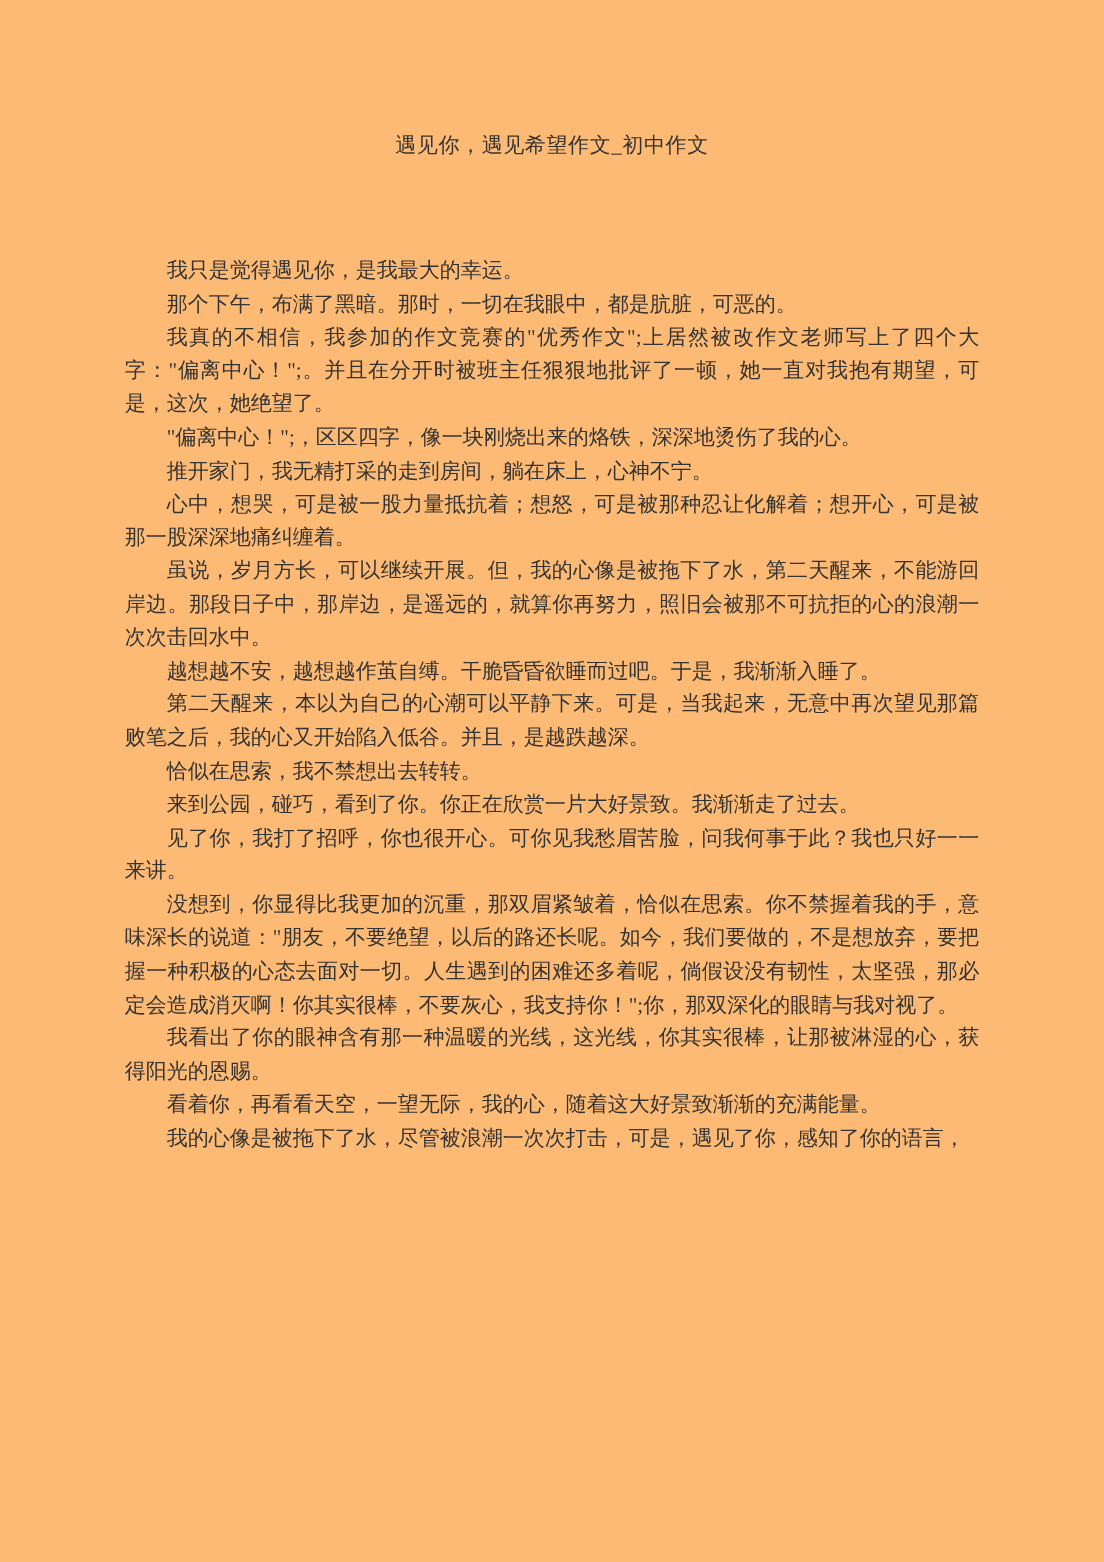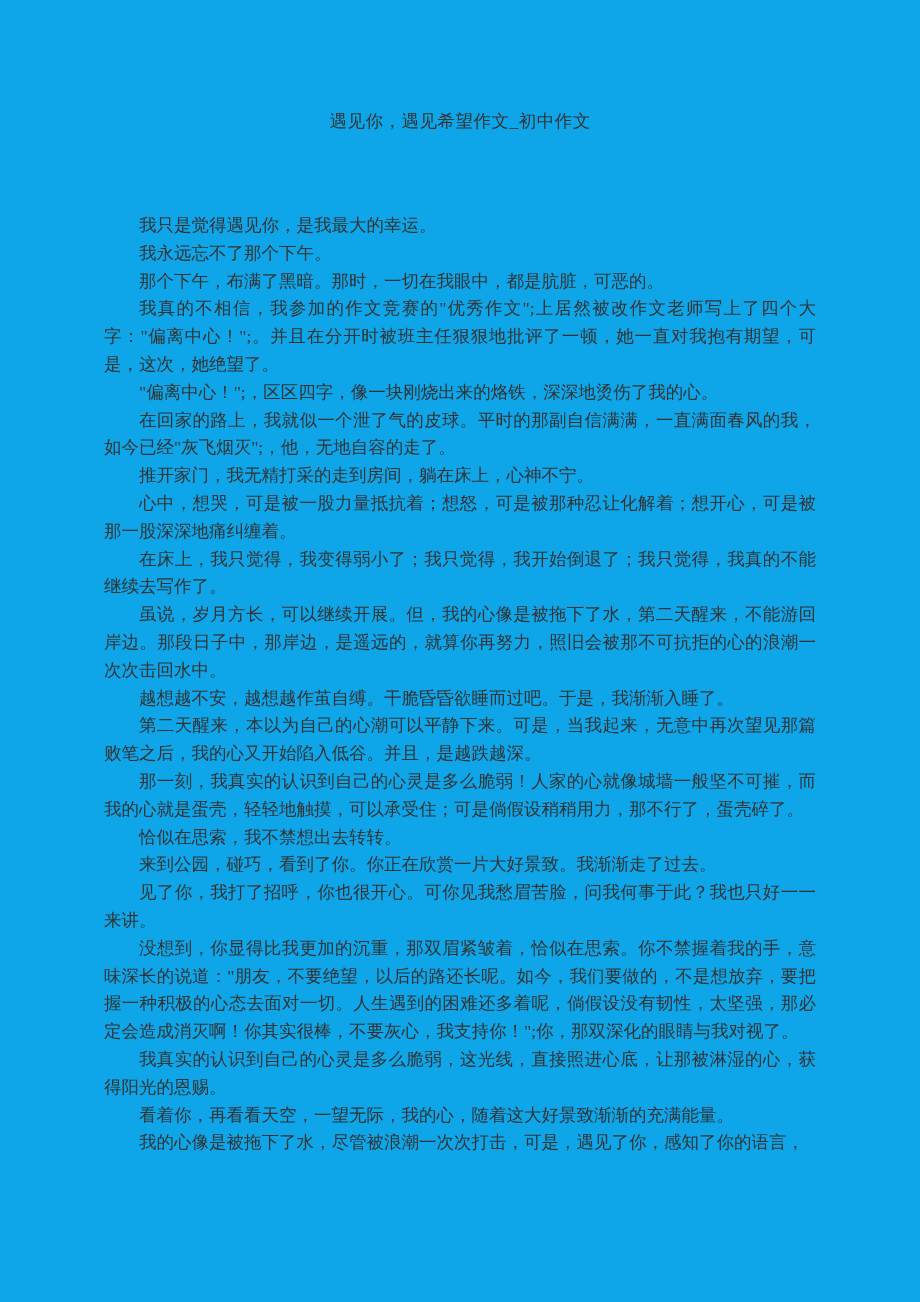--- a/index.html
+++ b/index.html
@@ -5,21 +5,21 @@
   html, body {
     margin: 0;
     padding: 0;
     background: #ffffff;
   }
   .page {
     position: relative;
     width: 920px;
     height: 1302px;
     margin: 0;
-    background: #0ea5e9;
+    background: #fdba74;
     overflow: hidden;
     font-family: "Liberation Serif", "DejaVu Serif", serif;
     color: #333333;
   }
   .doc-title {
     margin: 0;
     padding-top: 110px;
     font-size: 17.5px;
     font-weight: normal;
     line-height: 22px;
@@ -43,33 +43,29 @@
     word-break: break-all;
   }
 </style>
 </head>
 <body>
 
 <div class="page">
   <h1 class="doc-title">遇见你，遇见希望作文_初中作文</h1>
   <div class="essay-content" id="essay-content">
       <p>我只是觉得遇见你，是我最大的幸运。</p>
-      <p>我永远忘不了那个下午。</p>
       <p>那个下午，布满了黑暗。那时，一切在我眼中，都是肮脏，可恶的。</p>
       <p>我真的不相信，我参加的作文竞赛的"优秀作文";上居然被改作文老师写上了四个大字："偏离中心！";。并且在分开时被班主任狠狠地批评了一顿，她一直对我抱有期望，可是，这次，她绝望了。</p>
       <p>"偏离中心！";，区区四字，像一块刚烧出来的烙铁，深深地烫伤了我的心。</p>
-      <p>在回家的路上，我就似一个泄了气的皮球。平时的那副自信满满，一直满面春风的我，如今已经"灰飞烟灭";，他，无地自容的走了。</p>
       <p>推开家门，我无精打采的走到房间，躺在床上，心神不宁。</p>
       <p>心中，想哭，可是被一股力量抵抗着；想怒，可是被那种忍让化解着；想开心，可是被那一股深深地痛纠缠着。</p>
-      <p>在床上，我只觉得，我变得弱小了；我只觉得，我开始倒退了；我只觉得，我真的不能继续去写作了。</p>
       <p>虽说，岁月方长，可以继续开展。但，我的心像是被拖下了水，第二天醒来，不能游回岸边。那段日子中，那岸边，是遥远的，就算你再努力，照旧会被那不可抗拒的心的浪潮一次次击回水中。</p>
       <p>越想越不安，越想越作茧自缚。干脆昏昏欲睡而过吧。于是，我渐渐入睡了。</p>
       <p>第二天醒来，本以为自己的心潮可以平静下来。可是，当我起来，无意中再次望见那篇败笔之后，我的心又开始陷入低谷。并且，是越跌越深。</p>
-      <p>那一刻，我真实的认识到自己的心灵是多么脆弱！人家的心就像城墙一般坚不可摧，而我的心就是蛋壳，轻轻地触摸，可以承受住；可是倘假设稍稍用力，那不行了，蛋壳碎了。</p>
       <p>恰似在思索，我不禁想出去转转。</p>
       <p>来到公园，碰巧，看到了你。你正在欣赏一片大好景致。我渐渐走了过去。</p>
       <p>见了你，我打了招呼，你也很开心。可你见我愁眉苦脸，问我何事于此？我也只好一一来讲。</p>
       <p>没想到，你显得比我更加的沉重，那双眉紧皱着，恰似在思索。你不禁握着我的手，意味深长的说道："朋友，不要绝望，以后的路还长呢。如今，我们要做的，不是想放弃，要把握一种积极的心态去面对一切。人生遇到的困难还多着呢，倘假设没有韧性，太坚强，那必定会造成消灭啊！你其实很棒，不要灰心，我支持你！";你，那双深化的眼睛与我对视了。</p>
-      <p>我真实的认识到自己的心灵是多么脆弱，这光线，直接照进心底，让那被淋湿的心，获得阳光的恩赐。</p>
+      <p>我看出了你的眼神含有那一种温暖的光线，这光线，你其实很棒，让那被淋湿的心，获得阳光的恩赐。</p>
       <p>看着你，再看看天空，一望无际，我的心，随着这大好景致渐渐的充满能量。</p>
       <p>我的心像是被拖下了水，尽管被浪潮一次次打击，可是，遇见了你，感知了你的语言，</p>
     </div>
 </div>
 
 </body></html>

